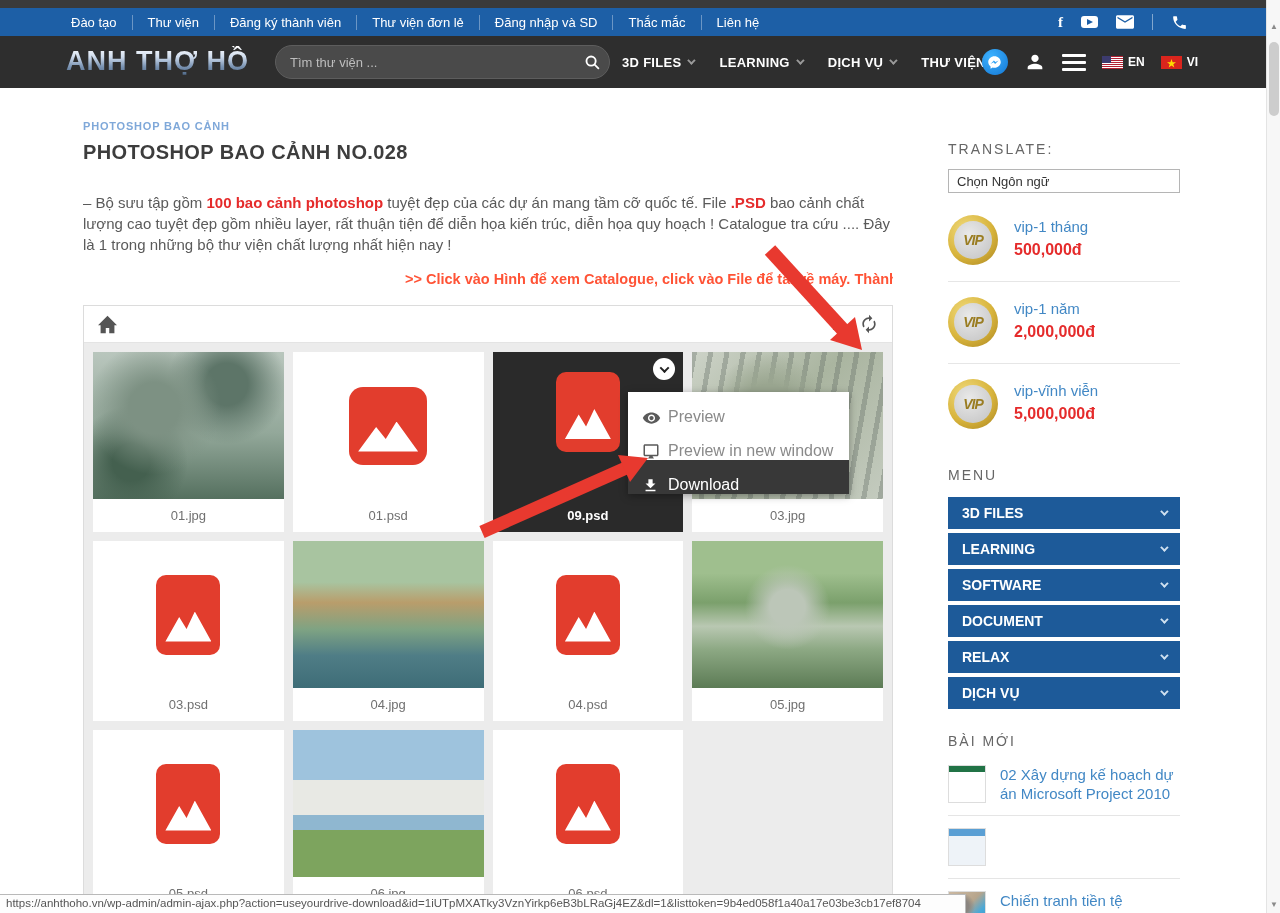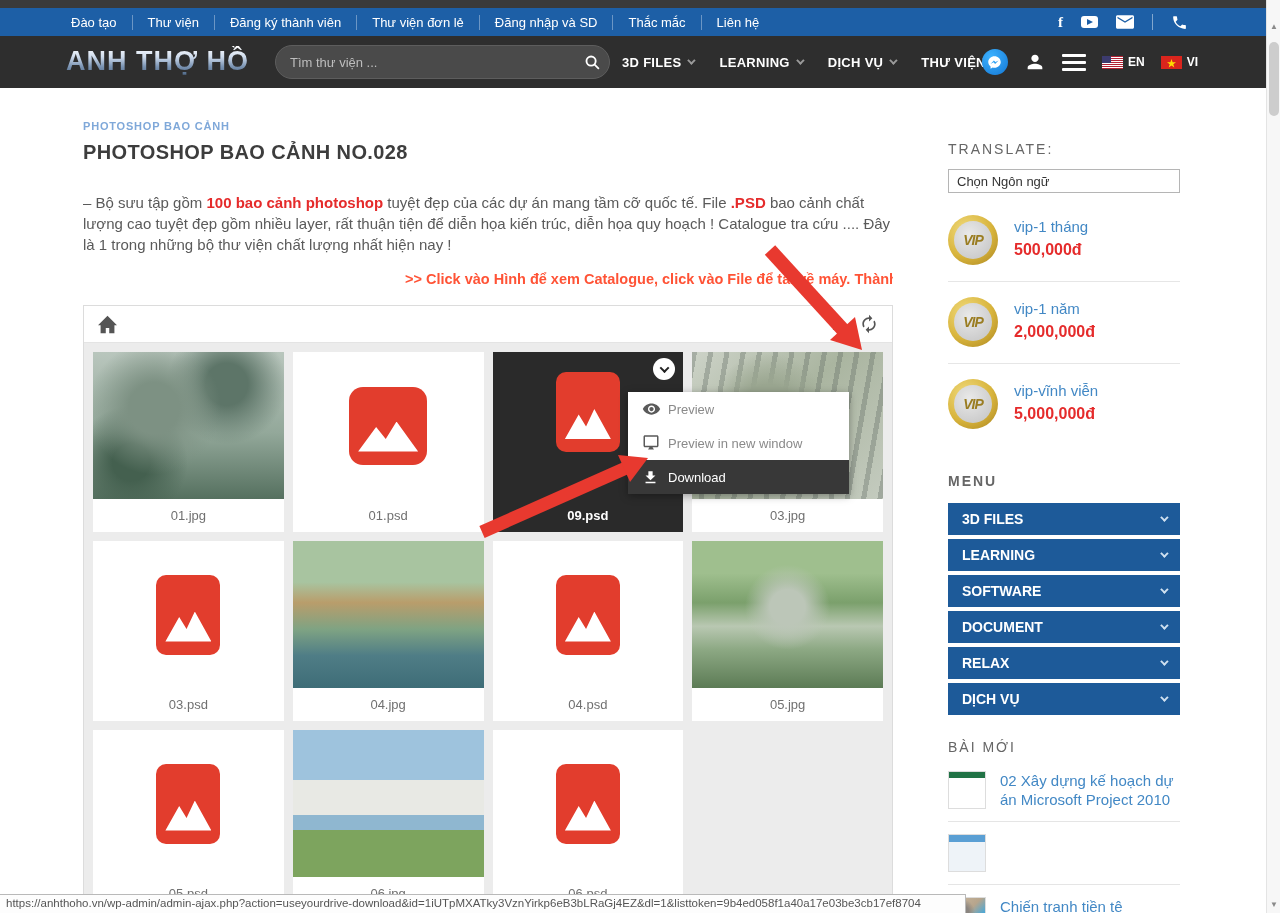--- a/index.html
+++ b/index.html
@@ -66,36 +66,36 @@
   .p06 { background:linear-gradient(180deg,#9ec3dd 0 34%,#e8e9e4 34% 58%,#8fb7d0 58% 68%,#7da45e 68% 100%); }
 
   .tile.selected { background:#2a2a2a; }
   .tile.selected .tile-label { color:#fff; font-weight:bold; }
   .tile.selected .thumb { align-items:flex-start; padding-top:20px; }
   .chev-btn { position:absolute; top:6px; right:8px; width:22px; height:22px; background:#fff; border-radius:50%; display:flex; align-items:center; justify-content:center; cursor:pointer; z-index:5; }
   .chev-btn i { width:7px; height:7px; border-right:2px solid #222; border-bottom:2px solid #222; transform:rotate(45deg) translate(-1px,-1px); }
 
   
   .ctx-menu { position:absolute; left:544px; top:86px; width:221px; background:#fff; box-shadow:0 2px 8px rgba(0,0,0,.35); z-index:40; }
-  .ctx-item { height:34px; display:flex; align-items:center; cursor:pointer; color:#8a8a8a; font-size:13px; }
+  .ctx-item { height:34px; display:flex; align-items:flex-end; cursor:pointer; color:#8a8a8a; font-size:16px; }
   .ctx-ico { width:26px; margin-left:14px; display:flex; align-items:center; color:#5a5a5a; }
   .ctx-item.active { background:#383838; color:#fff; }
   .ctx-item.active .ctx-ico { color:#fff; }
 
   
   .sidebar { position:absolute; left:948px; top:88px; width:232px; }
   .side-heading { font-size:14px; color:#666; letter-spacing:2px; }
   .h-translate { margin-top:53px; }
   .lang-select { margin-top:12px; height:24px; border:1px solid #b5b5b5; background:#fff; font-size:13px; color:#333; display:flex; align-items:center; padding:0 8px; cursor:pointer; }
   .vip-list { margin-top:22px; }
   .vip-item { display:flex; align-items:flex-start; gap:16px; padding-bottom:16px; margin-bottom:15px; border-bottom:1px solid #e6e6e6; cursor:pointer; }
   .vip-item:last-child { border-bottom:none; margin-bottom:0; }
   .vip-title { font-size:15px; color:#4288c5; margin-top:3px; }
   .vip-price { font-size:16px; font-weight:bold; color:#e52b2b; margin-top:6px; text-decoration:underline dotted #e52b2b 1px; text-decoration:none; }
-  .h-menu { margin-top:28px;font-weight:bold; }
+  .h-menu { margin-top:22px; }
   .side-menu { margin-top:14px; }
   .smenu-item { height:32px; margin-bottom:4px; background:#1d5a99; color:#fff; font-size:14px; font-weight:bold; display:flex; align-items:center; padding:0 14px; cursor:pointer; }
   .smenu-item .chev { border-color:#cfe0f0; margin-left:auto; }
   .h-posts { margin-top:24px; }
   .post-list { margin-top:16px; }
   .post-item { display:flex; gap:14px; padding-bottom:12px; margin-bottom:12px; border-bottom:1px solid #e5e5e5; cursor:pointer; }
   .post-thumb { width:38px; height:38px; flex:0 0 38px; border:1px solid #ddd; }
   .pt1 { background:linear-gradient(180deg,#217346 0 16%,#fff 16%),repeating-linear-gradient(180deg,transparent 0 6px,#ccc 6px 7px); background-blend-mode:normal; }
   .pt2 { background:linear-gradient(180deg,#5a9fd4 0 20%,#eef3f8 20%); }
   .pt3 { background:radial-gradient(circle at 35% 40%,#8a8580 0 22%,transparent 42%),linear-gradient(135deg,#cbb9a2,#b7a58c 45%,#49a8d8 70%,#3b97c6); }

